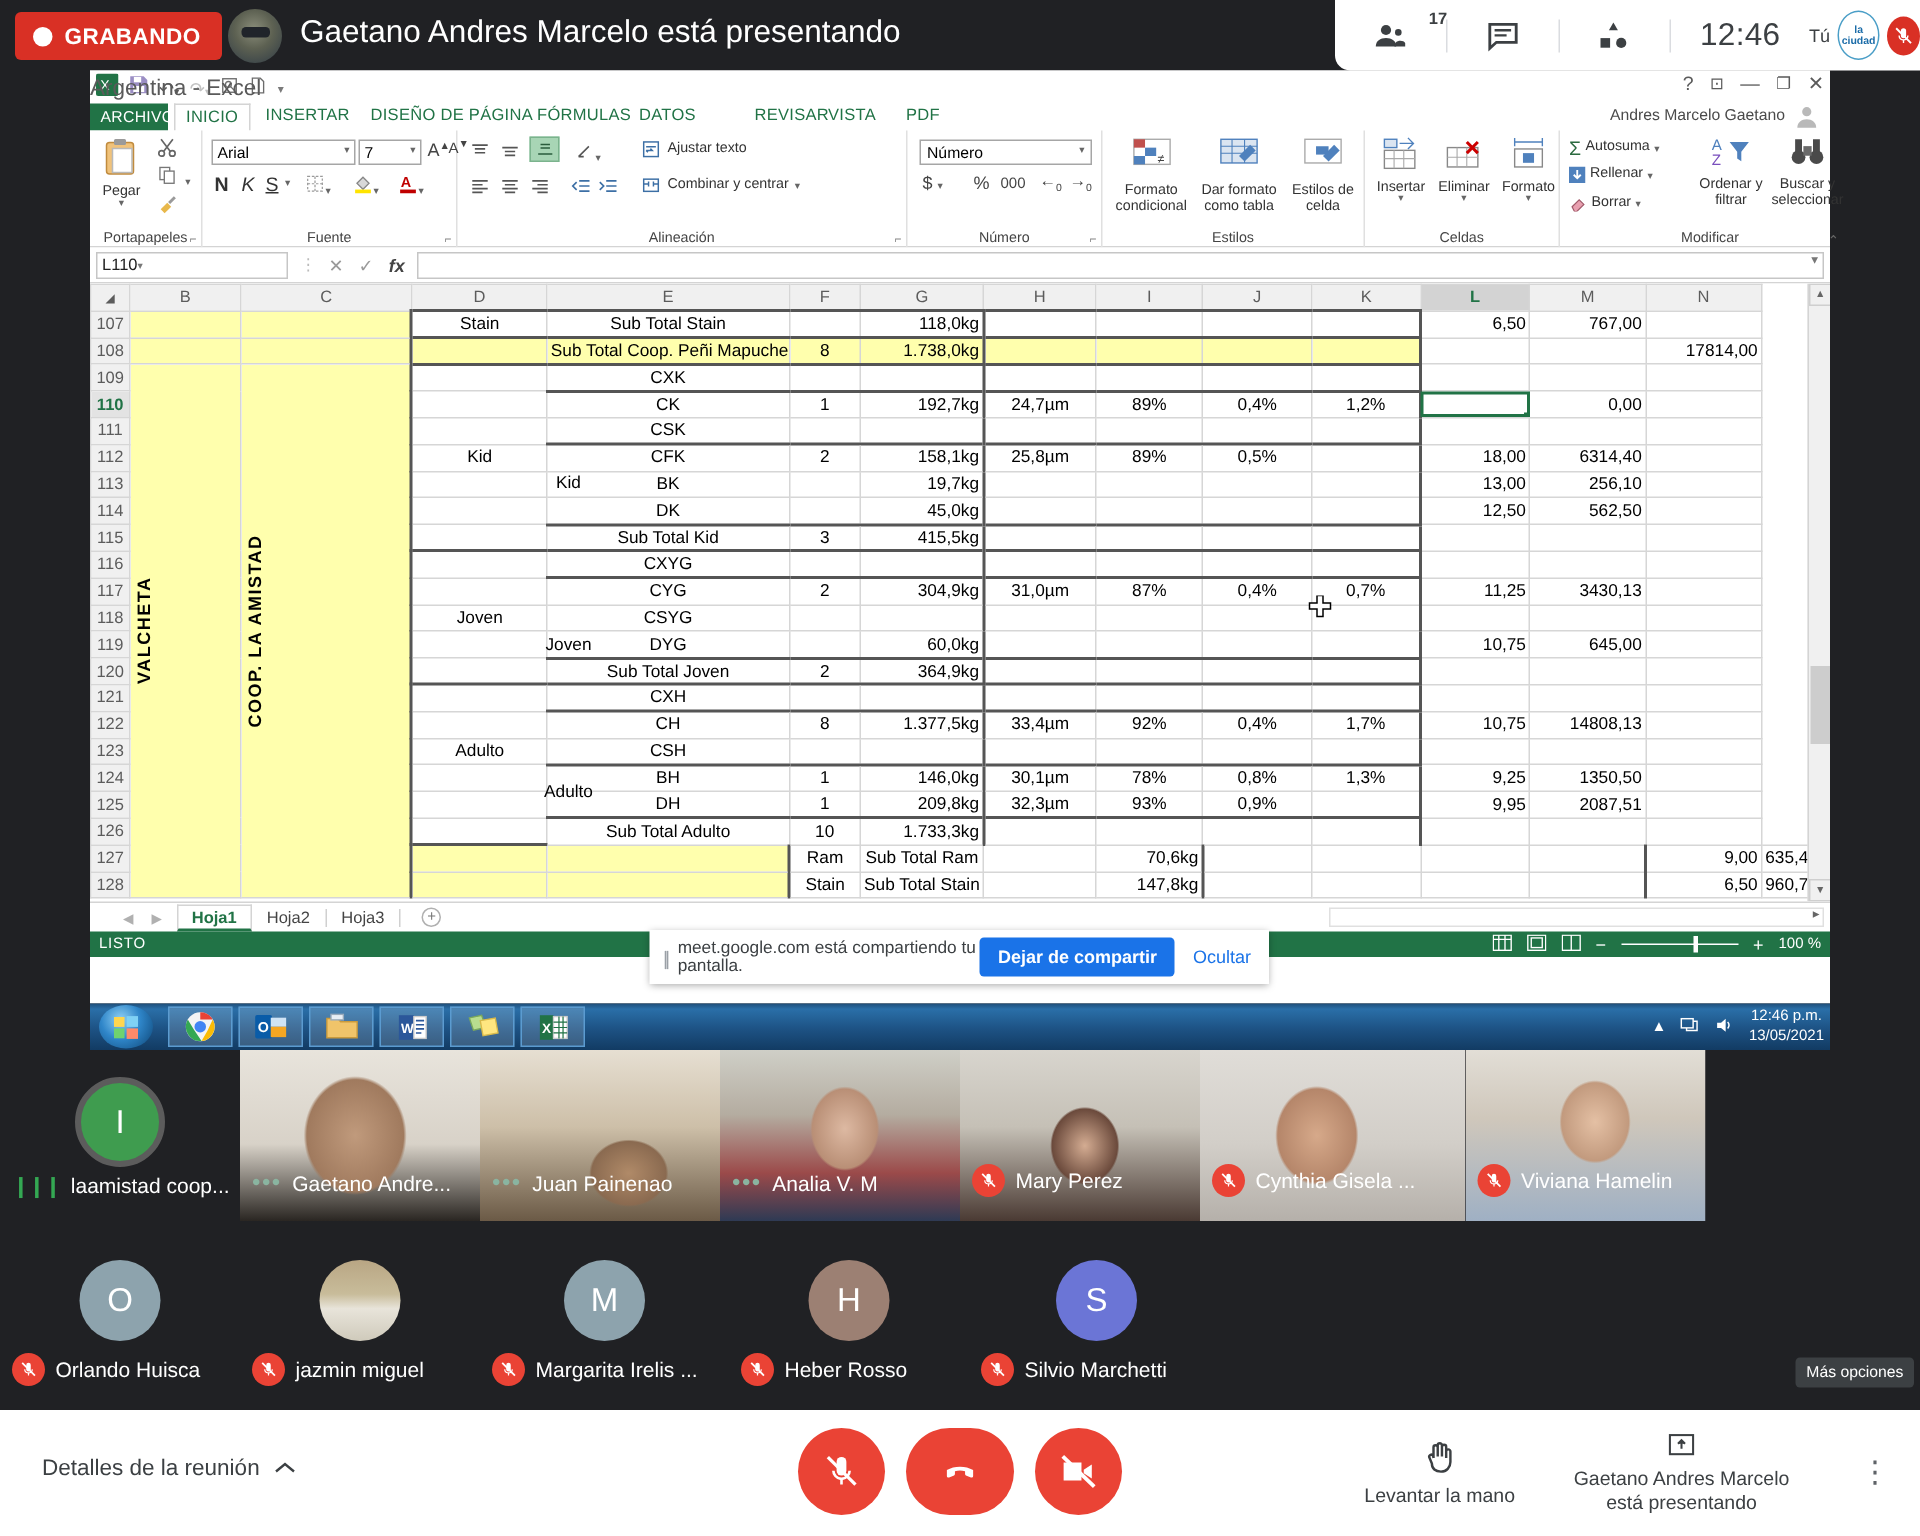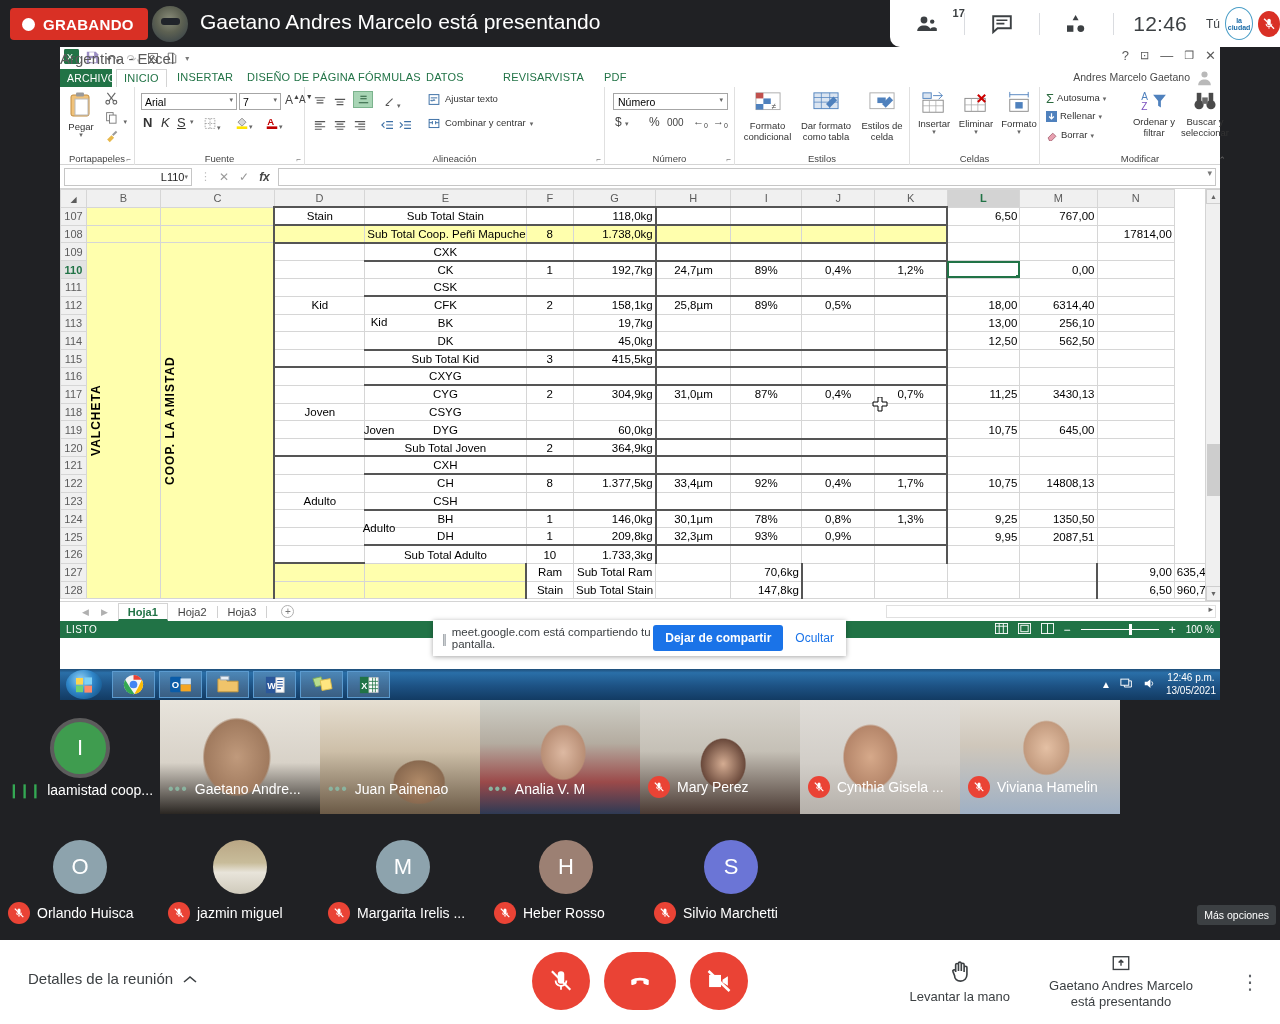--- a/index.html
+++ b/index.html
@@ -68,21 +68,21 @@
   .ribbon { position:relative; height:78px; background:#fff; border-bottom:1px solid #d4d4d4; }
   .rgroup { position:absolute; top:0; height:78px; border-right:1px solid #e0e0e0; }
   .rglabel { position:absolute; bottom:1px; left:0; right:0; text-align:center; font-size:9.5px; color:#444; }
   .rgl-dlg { font-size:8px; color:#888; }
   .ricon-lbl { font-size:9.5px; color:#333; text-align:center; line-height:1.12; }
 
   .formula-row { position:relative; height:24px; background:#fff; border-bottom:1px solid #d4d4d4;
     display:flex; align-items:center; }
   .namebox { margin-left:4px; width:128px; height:18px; border:1px solid #c6c6c6; background:#fff;
     font-size:11px; color:#222; padding:0 3px; display:flex; align-items:center;
-    justify-content:flex-end; }
+    justify-content:flex-start; }
   .fx-btns { display:flex; align-items:center; gap:10px; margin:0 8px 0 8px; color:#9a9a9a; font-size:12px; }
   .fbar { flex:1; height:18px; border:1px solid #c6c6c6; background:#fff; margin-right:4px;
     position:relative; }
   .fbar::after{ content:"▾"; position:absolute; right:3px; top:-1px; font-size:9px; color:#777; }
 
   
   .gridwrap { position:relative; width:1160px; height:412px; overflow:hidden; background:#fff; }
   table.grid { border-collapse:collapse; table-layout:fixed; font-size:11.5px; color:#000; }
   table.grid td, table.grid th { border:1px solid #d6d6d6; height:17.8px; padding:0 2px;
     overflow:hidden; white-space:nowrap; font-weight:normal; }
@@ -1137,21 +1137,21 @@
             <svg width="12" height="12" viewBox="0 0 24 24" fill="#fff">
               <path d="M12 14.5a3 3 0 003-3V6a3 3 0 10-6 0v5.5a3 3 0 003 3z"></path>
               <path d="M17.8 11.5h-1.6a4.2 4.2 0 01-8.4 0H6.2a5.8 5.8 0 005 5.7V20h1.6v-2.8a5.8 5.8 0 005-5.7z"></path>
               <path d="M3.6 3.1l17 17" stroke="#fff" stroke-width="2.4"></path>
             </svg>
           </span>
         <span>Mary Perez</span>
       </div>
     </div>
 
-    <div class="tile" style="width:160px;">
+    <div class="tile" style="width:177px;">
       <div class="photo" style="background:
           radial-gradient(ellipse 42px 50px at 44% 50%, #d6a98a 0%, #b5866a 62%, rgba(0,0,0,0) 66%),
           linear-gradient(to bottom, #e0ddd8 0%, #d2cec8 55%, #b5b0aa 100%);"></div>
       <div class="name">
         <span class="micmute">
             <svg width="12" height="12" viewBox="0 0 24 24" fill="#fff">
               <path d="M12 14.5a3 3 0 003-3V6a3 3 0 10-6 0v5.5a3 3 0 003 3z"></path>
               <path d="M17.8 11.5h-1.6a4.2 4.2 0 01-8.4 0H6.2a5.8 5.8 0 005 5.7V20h1.6v-2.8a5.8 5.8 0 005-5.7z"></path>
               <path d="M3.6 3.1l17 17" stroke="#fff" stroke-width="2.4"></path>
             </svg>

